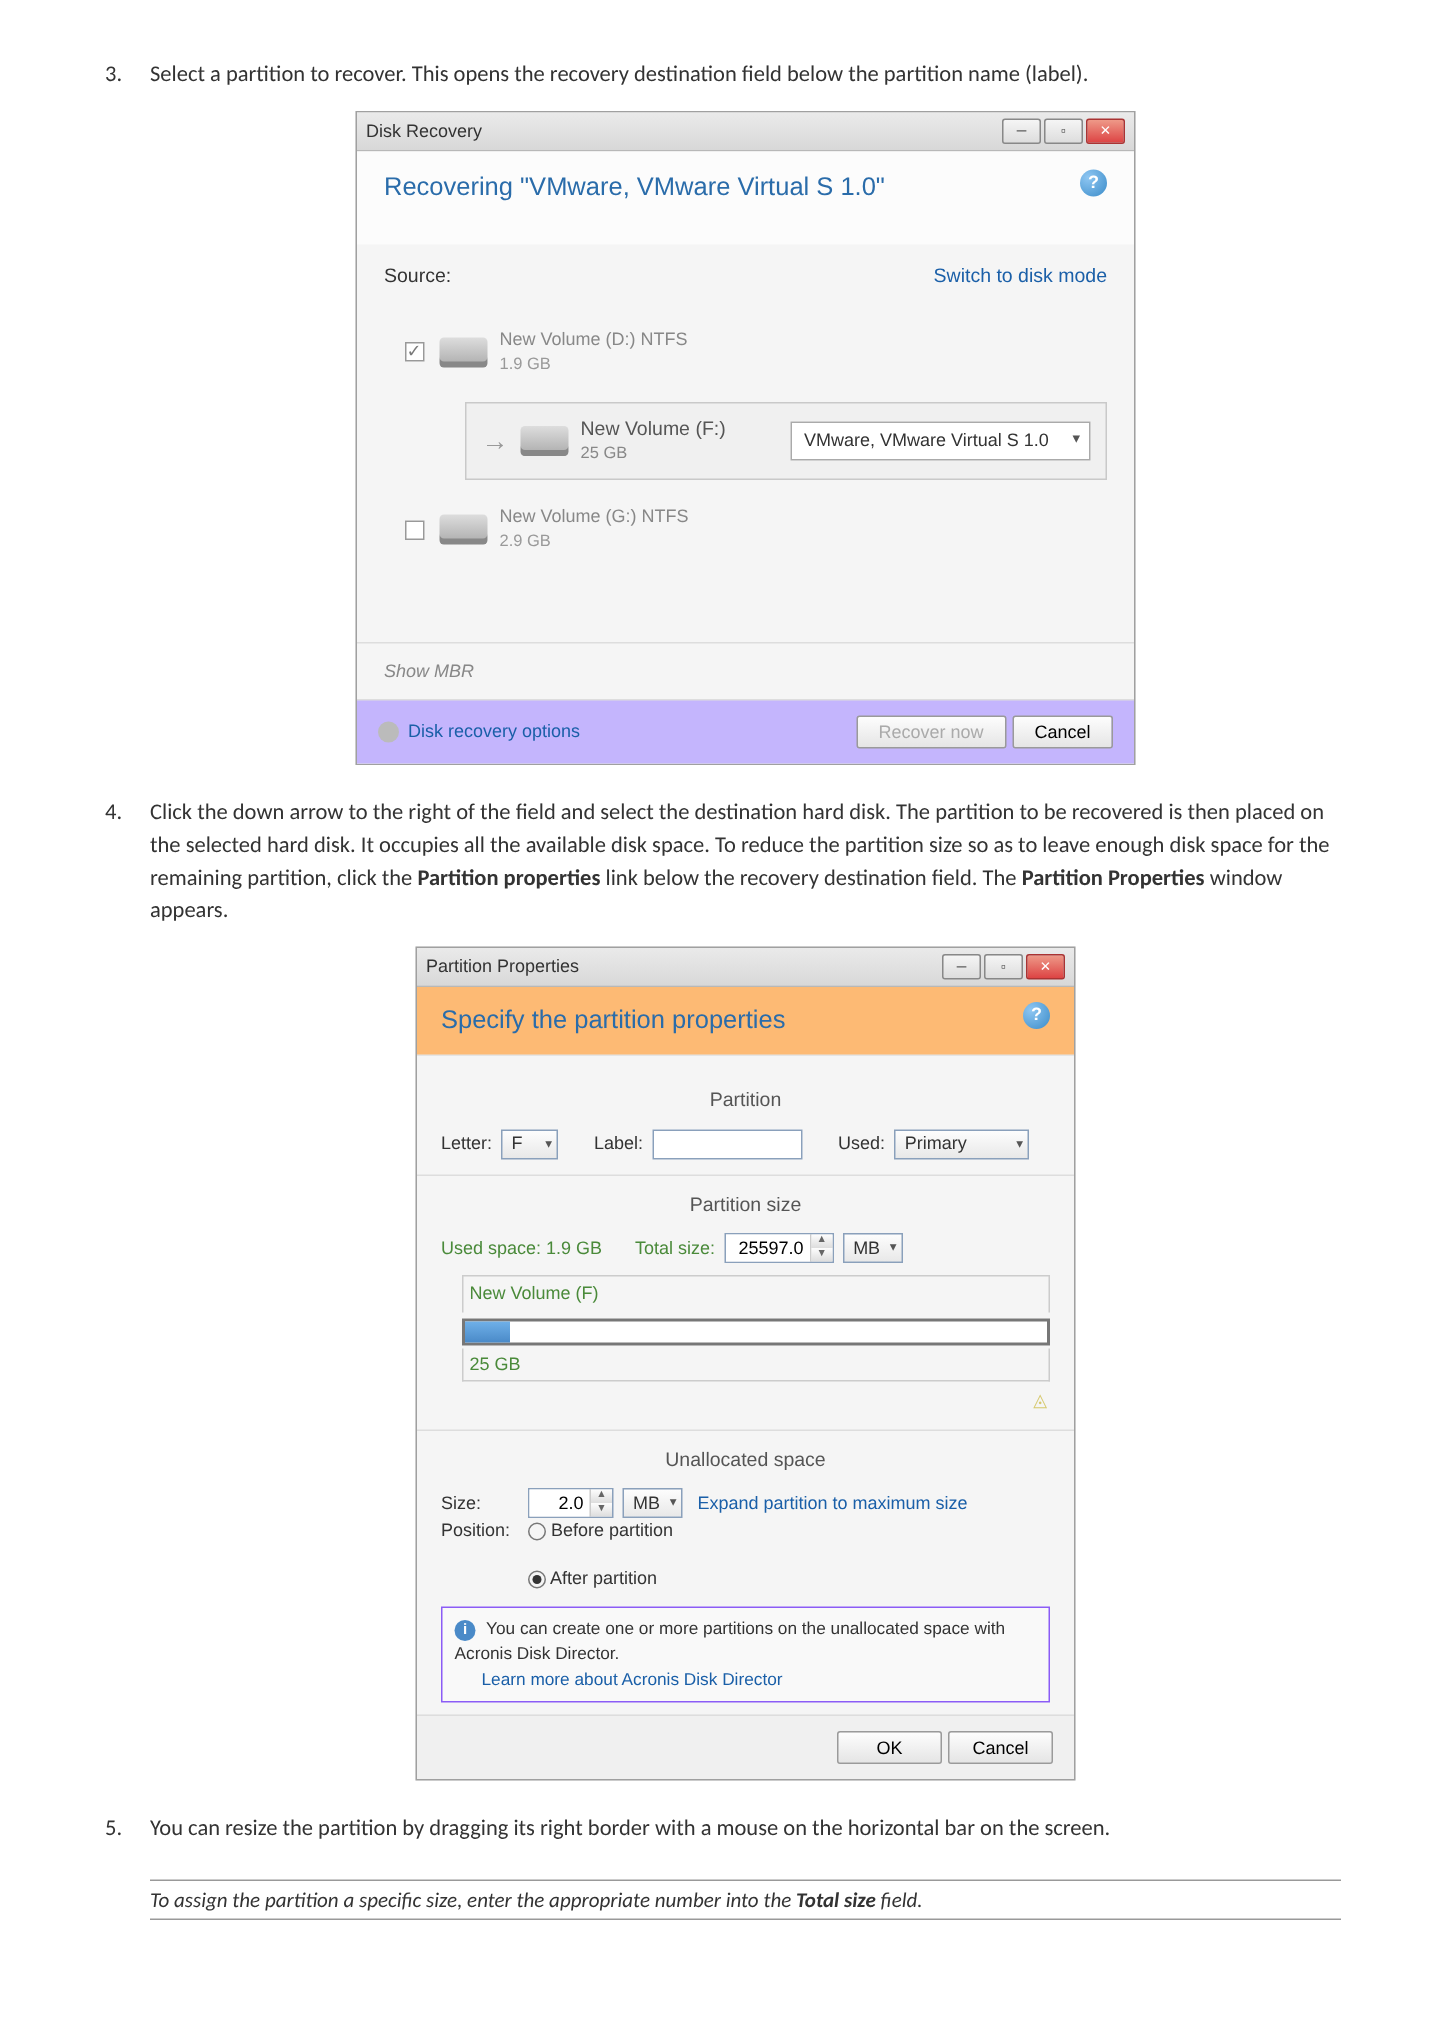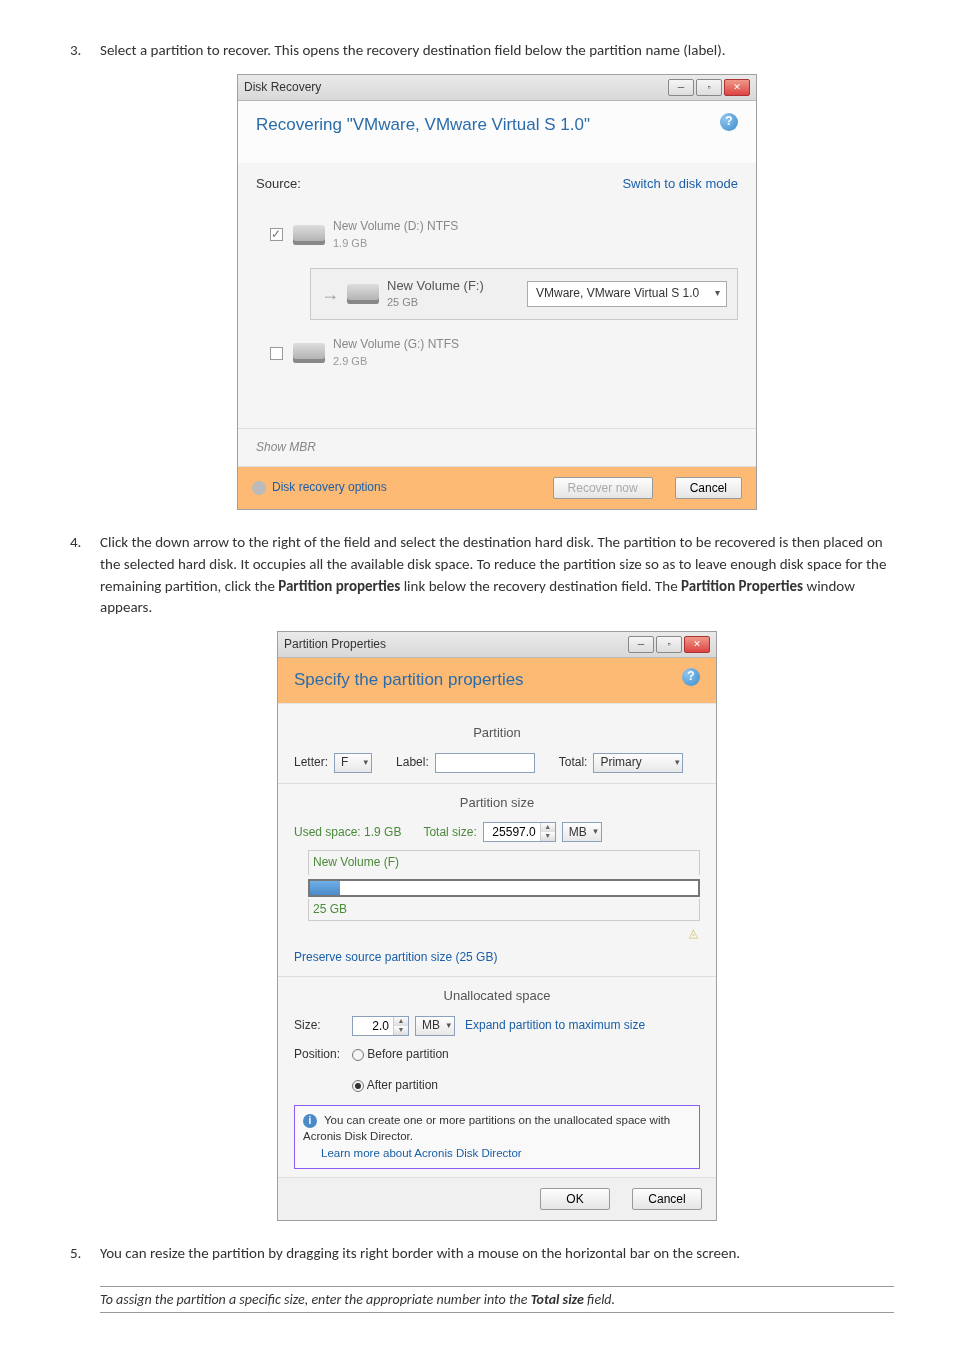--- a/index.html
+++ b/index.html
@@ -32,23 +32,23 @@
 .vol-disk-icon { width: 32px; height: 20px; background: linear-gradient(#ddd,#aaa); border-radius: 3px; margin-right: 8px; box-shadow: inset 0 -4px 0 #888; }
 .vol-text .t1 { color: #888; font-size: 12px; }
 .vol-text .t2 { color: #999; font-size: 11px; }
 .vol-row.indent { margin-left: 54px; border: 1px solid #c9c9c9; padding: 8px 10px; background: #f0f0f0; display: flex; align-items: center; }
 .vol-row.indent .arrow { color: #999; font-size: 18px; margin: 0 8px 0 0; }
 .vol-row.indent .vol-text .t1 { color: #555; font-size: 13px; }
 .vol-row.indent .vol-text .t2 { color: #888; font-size: 11px; }
 .dest-combo { margin-left: auto; border: 1px solid #aaa; background: #fff; padding: 3px 22px 3px 8px; font-size: 12px; position: relative; min-width: 200px; }
 .dest-combo::after { content: "▾"; position: absolute; right: 6px; top: 4px; font-size: 10px; color: #555; }
 .dr-showmbr { border-top: 1px solid #ddd; padding: 10px 18px; color: #888; font-size: 12px; font-style: italic; }
-.dr-footer { border-top: 1px solid #ddd; background: #fdba74; padding: 10px 14px; display: flex; align-items: center; }
+.dr-footer { border-top: 1px solid #ddd; background: #c4b5fd; padding: 10px 14px; display: flex; align-items: center; }
 .dr-footer .wrench { width: 14px; height: 14px; background: #bbb; border-radius: 50%; margin-right: 6px; }
-.btn { border: 1px solid #9a9a9a; background: linear-gradient(#fdfdfd,#e5e5e5); padding: 3px 14px; font-size: 12px; border-radius: 2px; margin-left: 22px; }
+.btn { border: 1px solid #9a9a9a; background: linear-gradient(#fdfdfd,#e5e5e5); padding: 3px 14px; font-size: 12px; border-radius: 2px; margin-left: 4px; }
 .btn.disabled { color: #aaa; }
 .help-icon { width: 18px; height: 18px; background: radial-gradient(circle at 30% 30%, #8ec6f2, #3b8cc9); border-radius: 50%; display: inline-flex; align-items: center; justify-content: center; color: #fff; font-size: 12px; font-weight: bold; }
 .dr-header-row { display: flex; justify-content: space-between; align-items: flex-start; }
 .pp-body { padding: 12px 16px 8px 16px; background: #f5f5f5; }
 .pp-title { color: #2a6caa; font-size: 17px; padding: 10px 16px; display: flex; justify-content: space-between; background: #fdba74; border-bottom: 1px solid #e4e4e4; }
 .pp-section-title { color: #555; font-size: 13px; margin: 8px 0 10px 0; text-align: center; }
 .pp-row { display: flex; align-items: center; gap: 6px; font-size: 12px; flex-wrap: wrap; }
 .pp-input { border: 1px solid #8aa0bb; background: #fff; padding: 1px 4px; font-size: 12px; height: 20px; }
 .pp-combo { border: 1px solid #8aa0bb; background: linear-gradient(#fdfdfd,#e8e8e8); padding: 1px 16px 1px 6px; font-size: 12px; position: relative; height: 20px; display: inline-flex; align-items: center; }
 .pp-combo::after { content: "▾"; position: absolute; right: 3px; top: 2px; font-size: 9px; color: #555; }
@@ -165,21 +165,21 @@
     <div class="pp-body">
 
       <div class="pp-section-title">Partition</div>
       <div class="pp-row">
         <span>Letter:</span>
         <span class="pp-combo" style="width:38px;">F</span>
         <span style="width:12px;"></span>
         <span>Label:</span>
         <input class="pp-input" style="width: 100px;" value="">
         <span style="width:12px;"></span>
-        <span>Total:</span>
+        <span>Used:</span>
         <span class="pp-combo" style="width:90px;">Primary</span>
       </div>
 
       <hr class="pp-hr">
 
       <div class="pp-section-title">Partition size</div>
       <div class="pp-row" style="margin-bottom:8px;">
         <span class="green-text">Used space: 1.9 GB</span>
         <span style="width:10px;"></span>
         <span class="green-text">Total size:</span>
@@ -193,26 +193,25 @@
         <span class="pp-combo" style="width:40px;">MB</span>
       </div>
       <div style="padding-left:14px;">
         <div class="pp-diagram-label" style="border:1px solid #ccc; border-bottom:none;">New Volume (F)</div>
         <div class="pp-diagram">
           <div class="pp-diagram-fill"></div>
         </div>
         <div class="pp-sizelabel" style="border:1px solid #ccc; border-top:none; padding:2px 4px;">25 GB</div>
       </div>
       <div class="slider-tri">◬</div>
-      <div class="link-blue" style="font-size:12px;">Preserve source partition size (25 GB)</div>
 
       <hr class="pp-hr">
 
       <div class="pp-section-title">Unallocated space</div>
-      <div class="pp-row" style="margin-bottom:10px;">
+      <div class="pp-row" style="margin-bottom:0;">
         <span style="width:52px;">Size:</span>
         <span class="spinner">
           <input style="width: 40px;" value="2.0">
           <span class="sp-btns">
                   <span>▲</span>
                   <span>▼</span>
                 </span>
         </span>
         <span class="pp-combo" style="width:40px;">MB</span>
         <span class="link-blue" style="font-size:12px; margin-left:4px;">Expand partition to maximum size</span>

